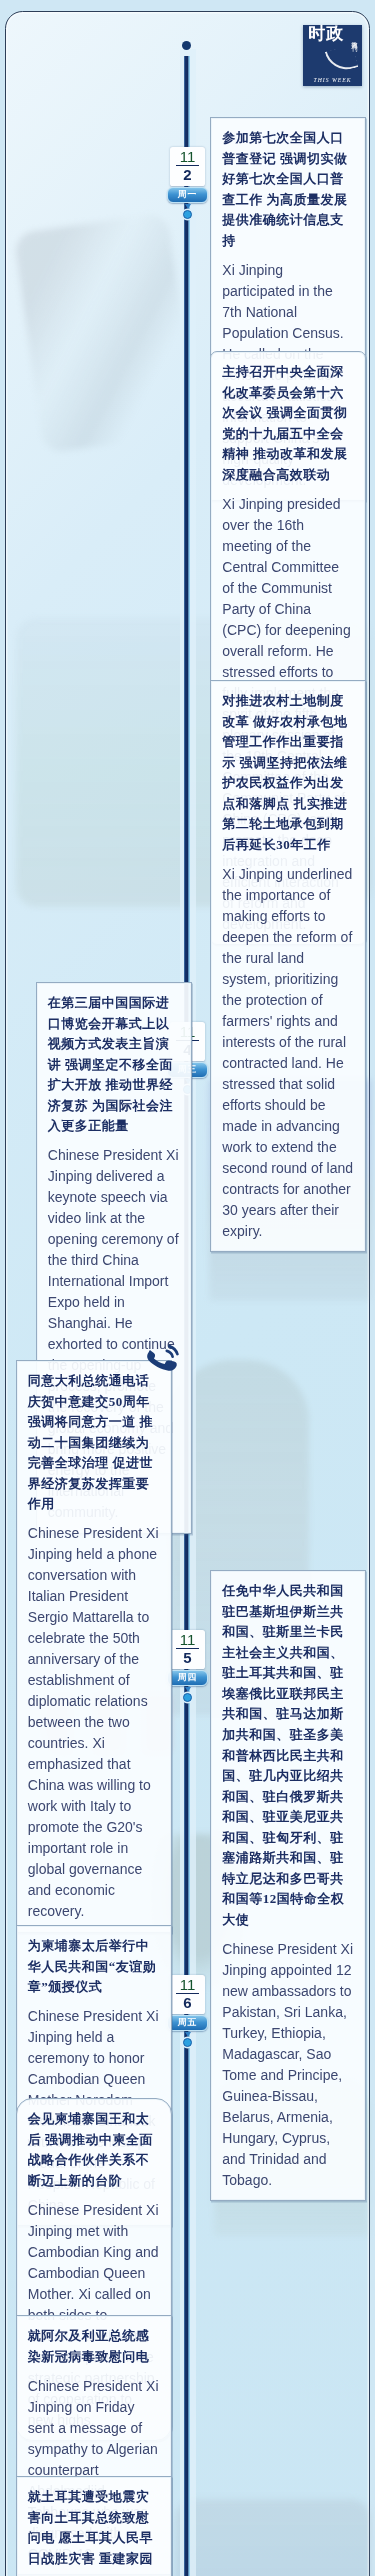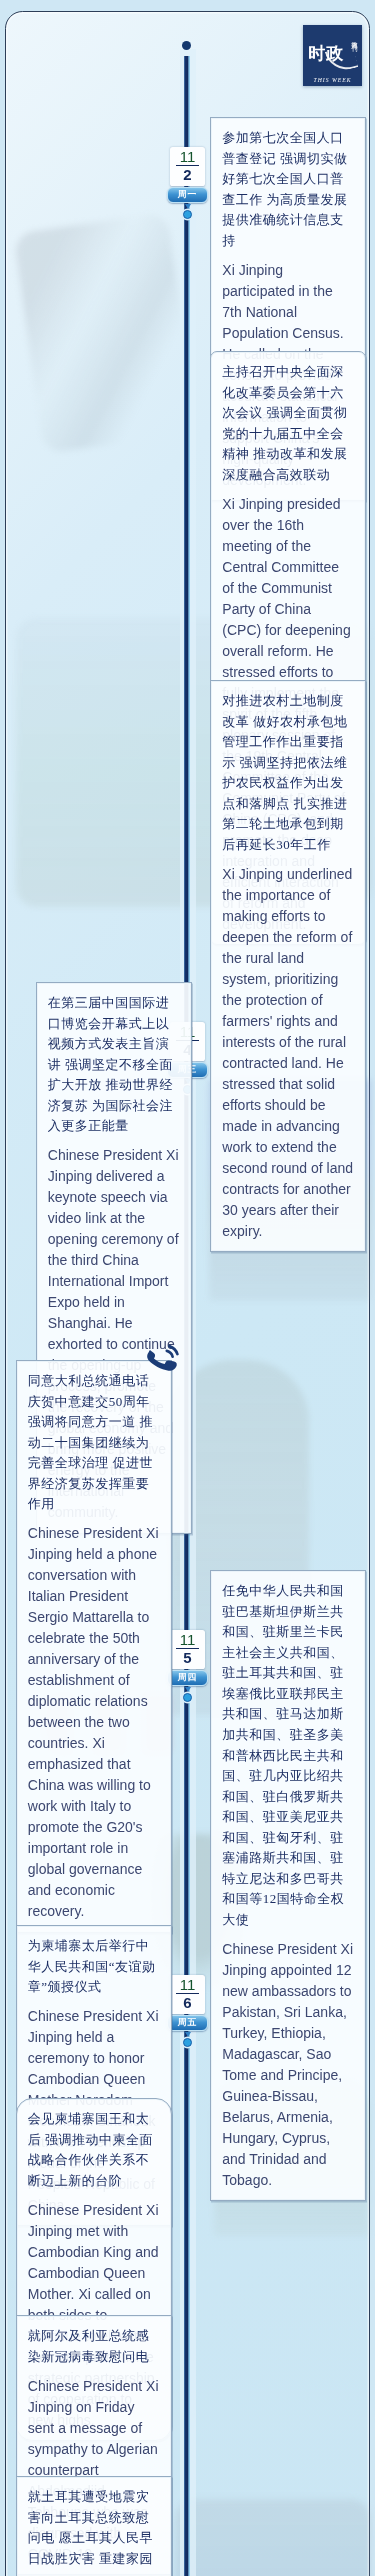--- a/index.html
+++ b/index.html
@@ -8,21 +8,21 @@
   .abs{position:absolute;}
   
   .frame{left:5.2px;top:11.3px;width:363px;height:3065px;border:1px solid #2c3e58;
          border-radius:17.5px;background:linear-gradient(135deg,#eef7fc 0%,#d9edf8 18%,#cde8f5 45%,#c9e5f3 100%);
          box-shadow:inset 0 0 0 1.5px rgba(255,255,255,.55);}
   
   .wm{filter:blur(3.1px);border-radius:20.6px;}
   
   .masthead{left:303px;top:25px;width:59px;height:61px;background:#1d3a6e;color:#fff;
             box-shadow:0 1px 3.1px rgba(30,60,100,.35);}
-  .masthead .big{position:absolute;left:5.2px;top:20px;font-family:"Liberation Serif","DejaVu Serif",serif;
+  .masthead .big{position:absolute;left:5.2px;top:0;font-family:"Liberation Serif","DejaVu Serif",serif;
             font-size:17px;font-weight:700;line-height:1.05;letter-spacing:1px;}
   .masthead .swoosh{position:absolute;left:24px;top:23px;width:27px;height:20.6px;border-left:2.1px solid #fff;
             border-bottom:2.1px solid #fff;border-radius:0 0 0 23px;transform:rotate(-14deg);opacity:.9;}
   .masthead .vert{position:absolute;right:3.6px;top:11.3px;writing-mode:vertical-rl;font-size:6.4px;
             letter-spacing:2.1px;font-family:"Liberation Serif","DejaVu Serif",serif;}
   .masthead .en{position:absolute;left:0;right:0;bottom:3.1px;text-align:center;font-style:italic;
             font-family:"Liberation Serif","DejaVu Serif",serif;font-size:5.7px;letter-spacing:1px;}
   
   .tl-casing{left:180px;top:49px;width:15.5px;height:2901px;background:#def0fa;opacity:.8;}
   .tl-line{left:184px;top:56px;width:6.2px;height:2887px;
@@ -43,21 +43,21 @@
        border-right:3.6px solid transparent;border-top:5.7px solid #2f7fc4;}
   .node-dot{margin:1px auto 0;width:7.7px;height:7.7px;border-radius:50%;background:#2aa0e0;
        border:1.5px solid #1b5fa8;box-shadow:0 0 0 1.5px #d8eefb;}
   
   .card{width:156px;background:rgba(250,253,255,.93);border:0.5px solid #94abc2;
         box-shadow:1px 1.5px 0 rgba(70,100,140,.28), inset 0 0 0 1px #eaf3f9;
         padding:10.3px 11.3px 9.3px;box-sizing:border-box;}
   .card.left{left:15.5px;}
   .card.right{left:210px;}
   .card h2{margin:0;font-family:"Liberation Serif","DejaVu Serif",serif;font-size:13px;
-        font-weight:400;color:#1c2e63;line-height:1.58;letter-spacing:0.5px;}
+        font-weight:700;color:#1c2e63;line-height:1.58;letter-spacing:0.5px;}
   .card p{margin:8.2px 0 0;font-size:14px;color:#3c4770;line-height:1.5;}
   .phone-ico{position:absolute;right:-8.2px;top:-17.5px;width:34px;height:34px;}
 </style>
 </head>
 <body>
 
 <div class="abs frame"></div>
 
 <div class="abs wm" style="left:28px;top:222px;width:155px;height:222px;background:linear-gradient(125deg,rgba(150,160,170,.45) 18%,rgba(210,225,230,.2) 40%,rgba(150,165,175,.4) 62%,transparent 75%);transform:rotate(-8deg);opacity:.5;"></div>
 <div class="abs wm" style="left:209px;top:1079px;width:162px;height:222px;background:linear-gradient(180deg,rgba(130,150,210,.55) 0%,rgba(140,150,200,.5) 38%,rgba(150,155,160,.45) 55%,rgba(170,185,195,.3) 100%);opacity:.55;border-radius:4.1px;"></div>

